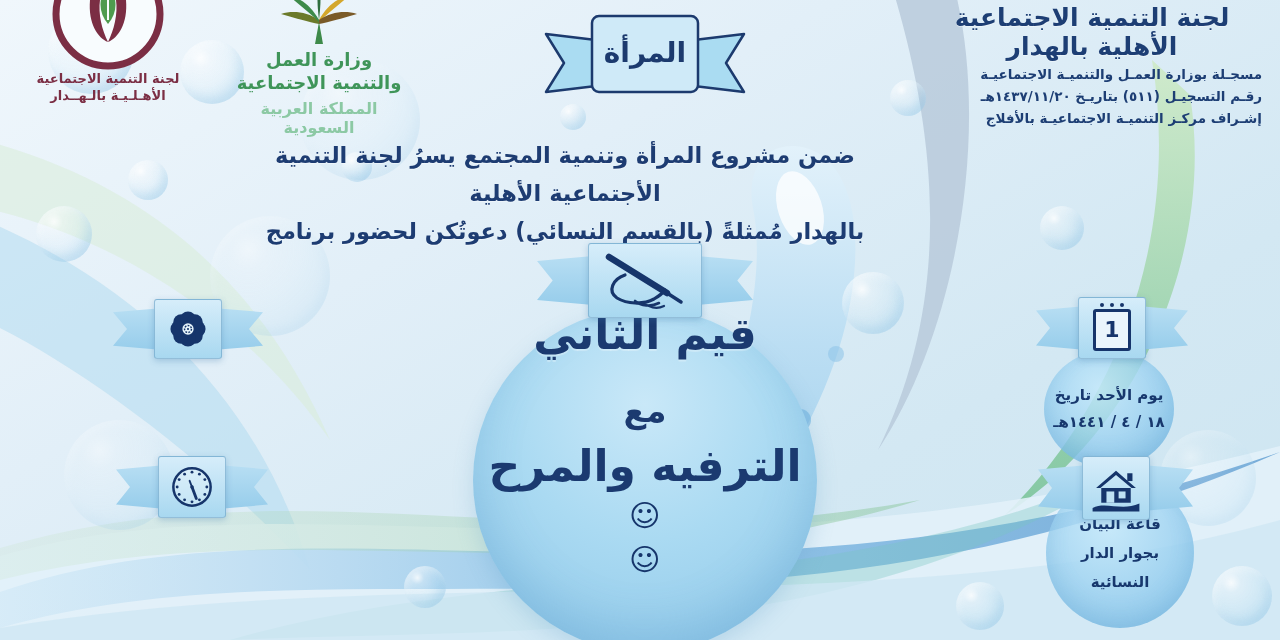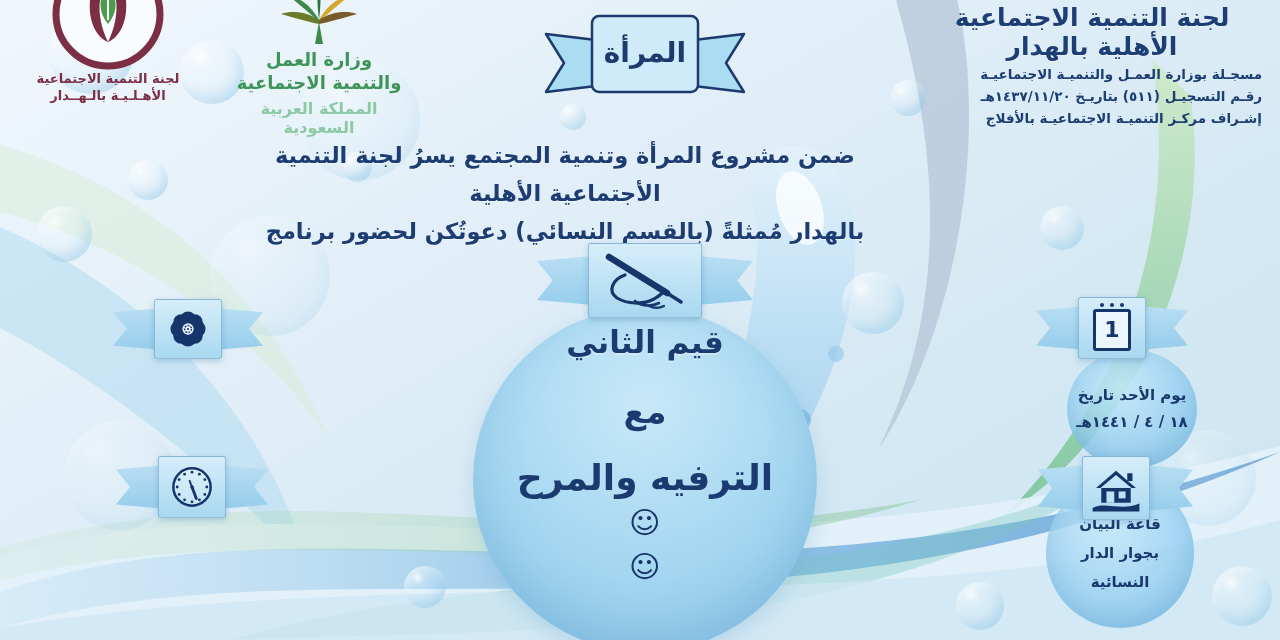--- a/index.html
+++ b/index.html
@@ -60,31 +60,31 @@
 
   
   .badge-circle{position:absolute;border-radius:50%;z-index:2;
     background:radial-gradient(circle at 42% 32%, rgba(195,232,250,.85), rgba(135,198,236,.75) 70%, rgba(112,182,227,.8));
     box-shadow:inset 0 -10px 22px rgba(70,140,190,.2);
     display:flex;flex-direction:column;align-items:center;justify-content:center;
     color:#17376d;font-weight:bold;text-align:center;direction:rtl;}
 
   .audience-circle{left:128px;top:347px;width:118px;height:118px;font-size:13px;line-height:26px;}
   .time-circle{left:122px;top:494px;width:122px;height:124px;font-size:13.5px;line-height:28px;}
-  .date-circle{left:1067px;top:350px;width:130px;height:118px;font-size:15px;line-height:27px;}
+  .date-circle{left:1044px;top:350px;width:130px;height:118px;font-size:15px;line-height:27px;}
   .venue-circle{left:1046px;top:478px;width:148px;height:150px;font-size:15px;line-height:29px;}
 
   
   .program-circle{position:absolute;left:473px;top:308px;width:344px;height:344px;border-radius:50%;z-index:2;
     background:radial-gradient(circle at 50% 28%, #c9e8f8 0%, #aadaf2 45%, #8cc6e8 100%);
     box-shadow:inset 0 -20px 45px rgba(70,140,190,.25), 0 8px 20px rgba(100,160,200,.25);
     display:flex;flex-direction:column;align-items:center;direction:rtl;color:#1b3a70;font-weight:bold;text-align:center;}
-  .p-title{font-size:31px;margin-top:16px;text-shadow:0 2px 1px rgba(255,255,255,.3);}
+  .p-title{font-size:44px;margin-top:0;text-shadow:0 2px 1px rgba(255,255,255,.3);}
   .p-mid{font-size:33px;margin-top:32px;}
-  .p-sub{font-size:36px;margin-top:26px;}
+  .p-sub{font-size:44px;margin-top:10px;}
   .smiley{font-size:30px;line-height:38px;margin-top:6px;color:#16356b;}
 
   
   .cal-icon{display:flex;flex-direction:column;align-items:center;margin-top:-3px;}
   .cal-dots{display:flex;gap:6px;margin-bottom:2px;}
   .cal-dots i{width:4px;height:4px;border-radius:50%;background:#16356b;}
   .cal-page{width:32px;height:36px;border:3px solid #16356b;border-radius:3px;background:#eaf5fc;
     color:#16356b;font-weight:bold;font-size:22px;display:flex;align-items:center;justify-content:center;
     font-family:"DejaVu Sans", sans-serif;}
 </style>

